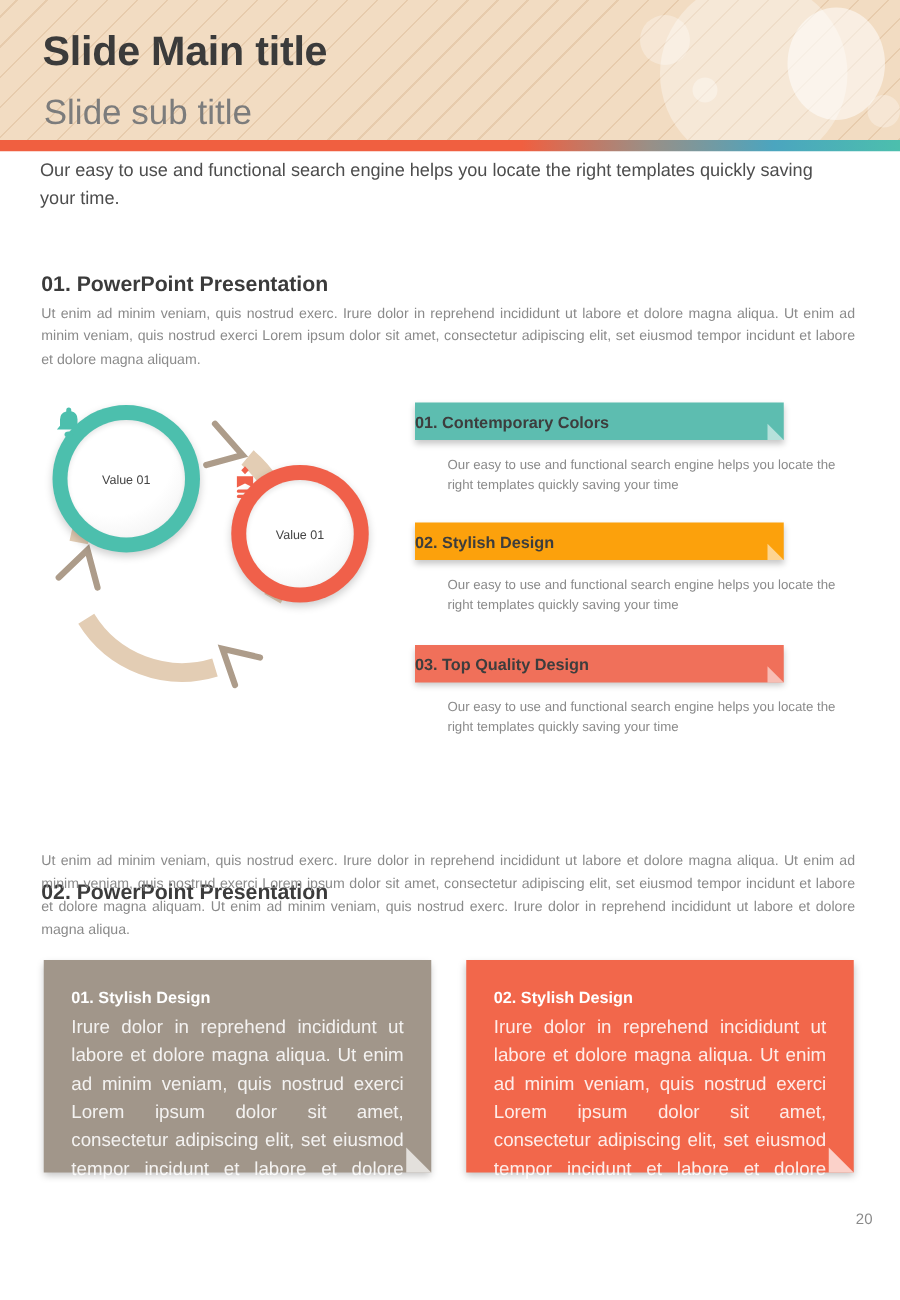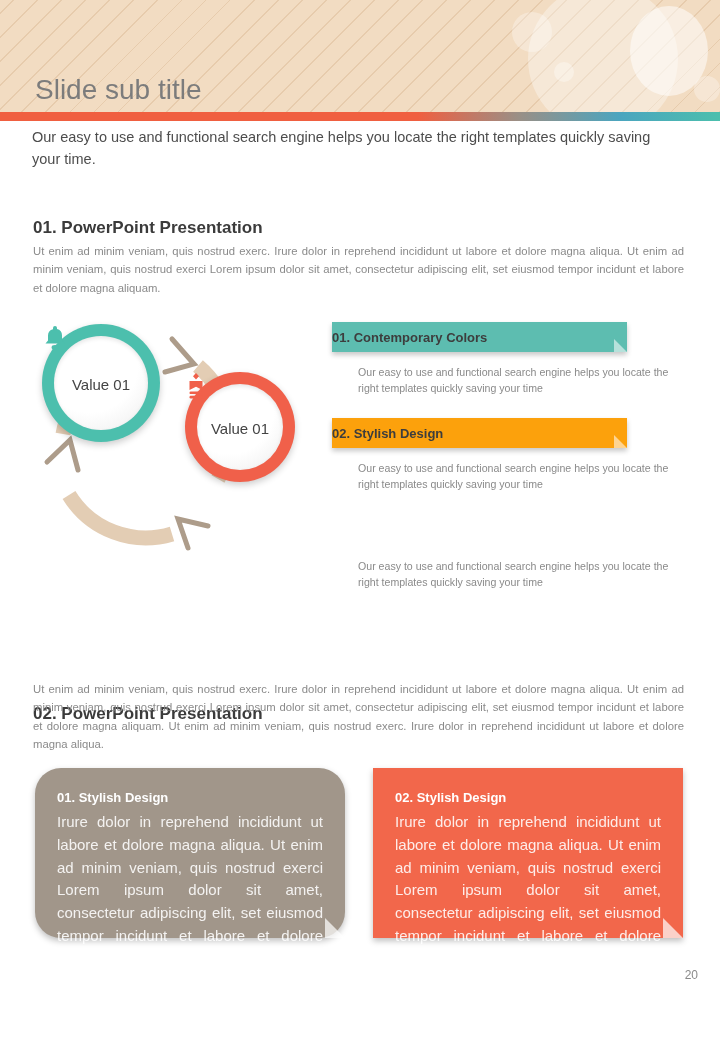--- a/index.html
+++ b/index.html
@@ -122,21 +122,21 @@
   .node-inner {
     border-radius: 50%;
     background: radial-gradient(circle at 38% 30%, #ffffff 55%, #ececec 100%);
     display: flex;
     flex-direction: column;
     align-items: center;
     justify-content: center;
     box-shadow: inset 0 2px 4px rgba(0,0,0,0.10);
   }
   .node-label {
-    font-size: 15px;
+    font-size: 10px;
     color: #444;
     margin-top: 3px;
     white-space: nowrap;
   }
   .node-icon { line-height: 0; }
 
   
   #node1 { left: 20px; top: 12px; width: 118px; height: 118px; background: #4cbfad; }
   #node1 .node-inner { width: 94px; height: 94px; }
   
@@ -184,21 +184,21 @@
 
   
   .card {
     position: absolute;
     top: 768px;
     width: 310px;
     height: 170px;
     padding: 22px 22px 0 22px;
     box-shadow: 0 3px 6px rgba(0,0,0,0.25);
   }
-  #card1 { left: 35px;  background: #a1968a; border-radius: 26px; }
+  #card1 { left: 35px;  background: #a1968a; }
   #card2 { left: 373px; background: #f2674b; }
   .card-title {
     font-size: 13px;
     font-weight: bold;
     color: #ffffff;
     margin-bottom: 6px;
   }
   .card-body {
     font-size: 15px;
     line-height: 1.52;
@@ -226,20 +226,21 @@
 
 <div class="slide">
 
   <div class="header">
     <div class="header-stripes"></div>
     <div class="bubble b1"></div>
     <div class="bubble b2"></div>
     <div class="bubble b3"></div>
     <div class="bubble b4"></div>
     <div class="bubble b5"></div>
+    <div class="title-main">Slide Main title</div>
     <div class="title-sub">Slide sub title</div>
   </div>
   <div class="accent-bar"></div>
 
   <div class="intro">Our easy to use and functional search engine helps you locate the right templates quickly saving your time.</div>
 
   <div class="sec-head" id="sec1-head">01. PowerPoint Presentation</div>
   <div class="sec-para" id="sec1-para">Ut enim ad minim veniam, quis nostrud exerc. Irure dolor in reprehend incididunt ut labore et dolore magna aliqua. Ut enim ad minim veniam, quis nostrud exerci  Lorem ipsum dolor sit amet, consectetur adipiscing elit, set eiusmod tempor incidunt et labore et dolore magna aliquam.</div>
 
   <div class="cycle">
@@ -289,20 +290,24 @@
     <span class="fold"></span>
   </div>
   <div class="bar-desc" id="desc1">Our easy to use and functional search  engine helps you locate the right templates quickly saving your time</div>
 
   <div class="bar" id="bar2">
     <span>02. Stylish Design</span>
     <span class="fold"></span>
   </div>
   <div class="bar-desc" id="desc2">Our easy to use and functional search  engine helps you locate the right templates quickly saving your time</div>
 
+  <div class="bar" id="bar3">
+    <span>03. Top Quality Design</span>
+    <span class="fold"></span>
+  </div>
   <div class="bar-desc" id="desc3">Our easy to use and functional search  engine helps you locate the right templates quickly saving your time</div>
 
   <div class="sec-head" id="sec2-head">02. PowerPoint Presentation</div>
   <div class="sec-para" id="sec2-para">Ut enim ad minim veniam, quis nostrud exerc. Irure dolor in reprehend incididunt ut labore et dolore magna aliqua. Ut enim ad minim veniam, quis nostrud exerci  Lorem ipsum dolor sit amet, consectetur adipiscing elit, set eiusmod tempor incidunt et labore et dolore magna aliquam. Ut enim ad minim veniam, quis nostrud exerc. Irure dolor in reprehend incididunt ut labore et dolore magna aliqua.</div>
 
   <div class="card" id="card1">
     <div class="card-title">01. Stylish Design</div>
     <div class="card-body">Irure dolor in reprehend incididunt ut labore et dolore magna aliqua. Ut enim ad minim veniam, quis nostrud exerci  Lorem ipsum dolor sit amet, consectetur adipiscing elit, set eiusmod tempor incidunt et labore et dolore magna aliquam. Ut enim ad minim veniam, quis nostrud exerc. Irure dolor in reprehend incididunt ut labore et dolore magna aliqua.</div>
     <span class="fold-c"></span>
   </div>

